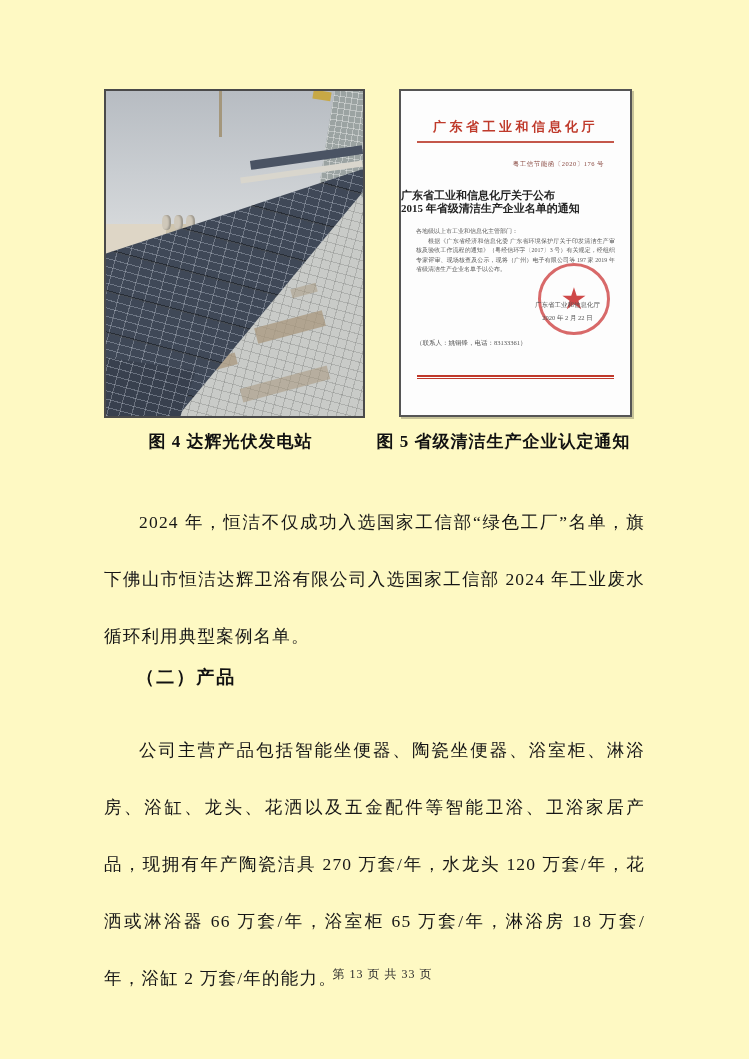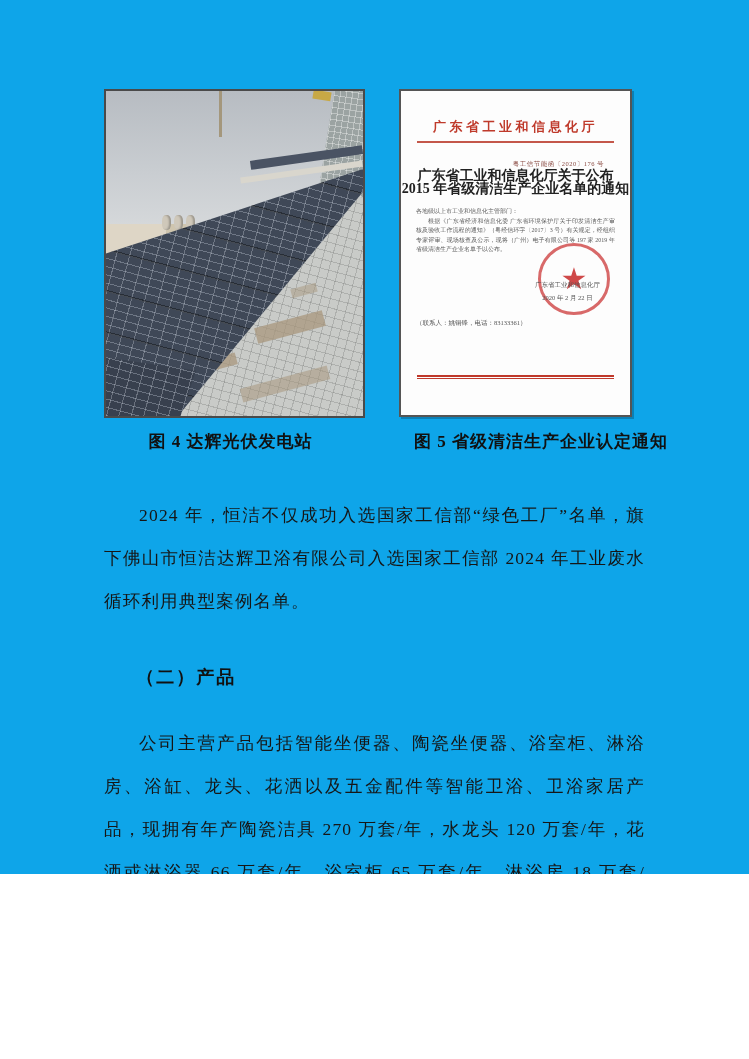--- a/index.html
+++ b/index.html
@@ -1,18 +1,18 @@
 <!DOCTYPE html>
 <html><head>
 <meta charset="utf-8">
 <style>
   * { margin:0; padding:0; box-sizing:border-box; }
   html,body { width:749px; height:1059px; background:#ffffff;
     font-family:"Liberation Serif","DejaVu Serif",serif; color:#1a1a1a; }
-  .page { position:relative; width:749px; height:874px; background:#0ea5e9; overflow:hidden; }
+  .page { position:relative; width:749px; height:1059px; background:#fef9c3; overflow:hidden; }
 
   
   .photo-frame { position:absolute; left:104px; top:89px; width:261px; height:329px;
     border:2px solid #4a4a4a; overflow:hidden; background:#cfd2d5; }
   .photo-frame > div { position:absolute; }
   .sky { inset:0; height:55%; width:100%;
     background:linear-gradient(180deg,#b7bcc2 0%,#c9cdd1 45%,#dfe1e2 100%); }
   .walkway { inset:0; width:100%; height:100%;
     clip-path:polygon(96% 26%, 100% 28%, 100% 100%, 24% 100%);
     background-color:#c9cbc8;
@@ -56,43 +56,43 @@
 
   
   .cert-frame { position:absolute; left:399px; top:89px; width:233px; height:328px;
     border:2px solid #555; background:#fdfdfd; box-shadow:2px 2px 0 rgba(0,0,0,.22);
     overflow:hidden; }
   .cert-header { margin-top:27px; text-align:center; font-size:13px; font-weight:700;
     color:#bf3a2b; letter-spacing:3.5px; white-space:nowrap; }
   .cert-rule { width:86%; height:2px; background:#c4574a; margin:5px auto 0; }
   .cert-docnum { margin-top:17px; text-align:right; padding-right:26px;
     font-size:6.5px; color:#8a4a42; letter-spacing:.5px; }
-  .cert-title { text-align:center; font-weight:700; font-size:14px;
+  .cert-title { margin-top:20px; font-weight:700; font-size:11px;
     line-height:13px; color:#222; }
   .cert-body { margin:12px 15px 0; font-size:6px; line-height:9.5px; color:#5a5a5a;
     text-align:justify; }
   .cert-body .indent { text-indent:2em; }
   .cert-sign-zone { position:relative; height:60px; margin-top:2px; }
   .seal { position:absolute; right:20px; top:-14px; width:72px; height:72px;
     border:3px solid rgba(199,41,41,.7); border-radius:50%;
     display:flex; align-items:center; justify-content:center; }
   .seal-star { color:rgba(199,41,41,.85); font-size:30px; line-height:1; }
   .cert-sign { position:absolute; right:30px; top:24px; font-size:6.5px; color:#555; text-align:center; }
   .cert-date { margin-top:4px; }
   .cert-contact { margin:2px 0 0 15px; font-size:6.5px; color:#555; }
   .cert-bottom-rule { position:absolute; left:7%; width:86%; bottom:36px; height:4px;
     border-top:2px solid #c0392b; border-bottom:1px solid #c0392b; }
 
   
   .caption { position:absolute; top:430px; font-size:17px; font-weight:700;
     letter-spacing:1px; text-align:center; color:#111; }
   .caption-photo { left:100px; width:261px; }
-  .caption-cert { left:405px; width:263px;text-align:right; }
+  .caption-cert { left:372px; width:263px; }
 
-  .para { position:absolute; left:104px; width:541px; font-size:17.5px; line-height:43px;
+  .para { position:absolute; left:104px; width:541px; font-size:17.5px; line-height:57px;
     text-align:justify; text-indent:2em; letter-spacing:1.2px; color:#161616; }
   .para1 { top:494px; }
   .heading { position:absolute; left:93px; top:665px; width:541px; font-size:18px;
     font-weight:700; letter-spacing:2px; text-indent:2.4em; color:#111; }
   .para2 { top:722px; }
 
   .footer { position:absolute; left:8px; top:966px; width:749px; text-align:center;
     font-size:12px; letter-spacing:1px; color:#2b2b2b; }
 </style>
 </head>

